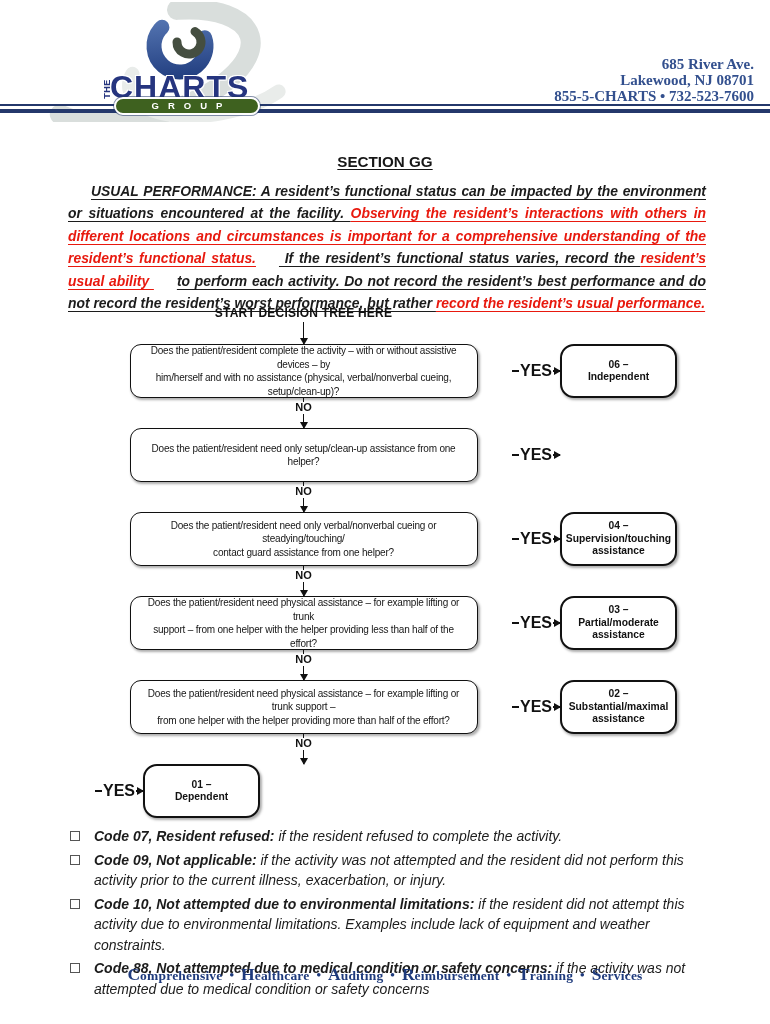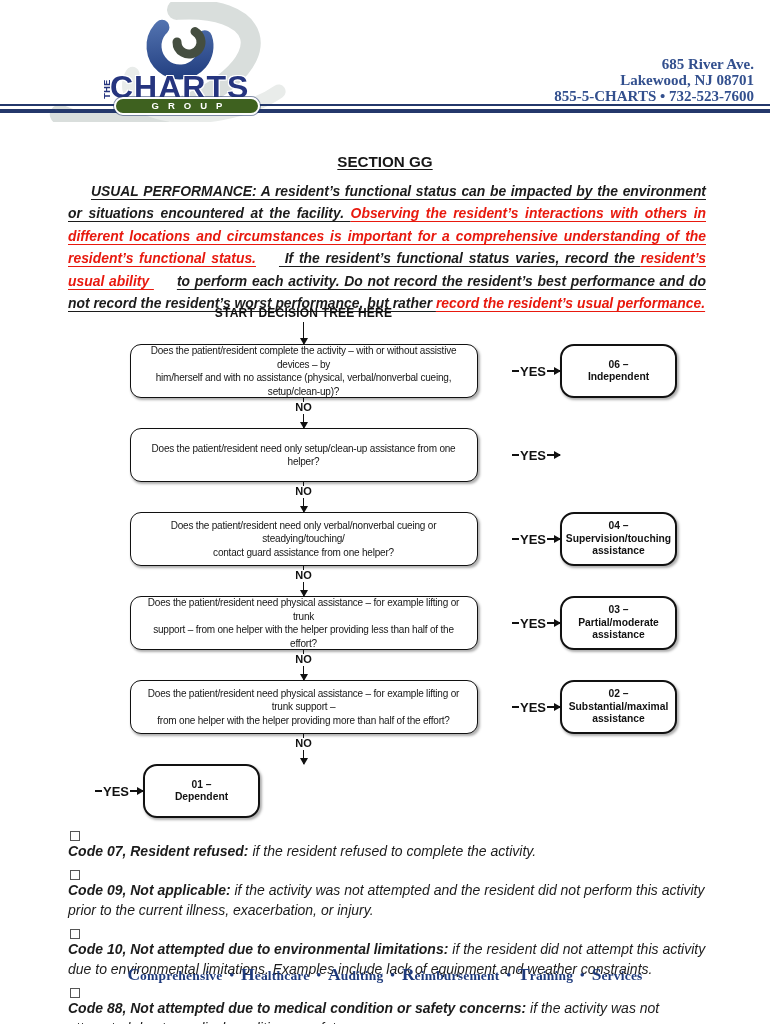--- a/index.html
+++ b/index.html
@@ -51,33 +51,33 @@
           display:flex; align-items:center; justify-content:center; text-align:center;
           padding:3px 10px; font-size:10px; letter-spacing:-0.2px; line-height:13.5px; color:#161616;
           white-space:pre-line; }
   .noconn { height:30px; display:flex; flex-direction:column; align-items:center; }
   .noconn .tick { width:1.7px; height:4px; background:#111; }
   .noconn .nolabel { font-size:11px; font-weight:bold; line-height:11px; color:#111; }
   .noconn .varrow { flex:1; margin-top:1px; }
   .yescol { width:48px; height:54px; display:flex; align-items:center; }
   .yesconn { display:flex; align-items:center; width:100%; }
   .yesconn .hline { height:1.7px; background:#111; flex:0 0 7px; }
-  .yesconn .yeslabel { font-size:13px; font-weight:bold; color:#111; padding:0 1px; }
+  .yesconn .yeslabel { font-size:16px; font-weight:bold; color:#111; padding:0 1px; }
   .yesconn .harrow { height:1.7px; background:#111; flex:1; position:relative; }
   .yesconn .harrow::after { content:''; position:absolute; right:-1px; top:50%; transform:translateY(-50%);
           border:solid transparent; border-width:4.5px 0 4.5px 7px; border-left-color:#111; }
   .rbox { width:117px; height:54px; background:#fff; border:2px solid #111; border-radius:14px;
           box-shadow:1.5px 2px 2.5px rgba(0,0,0,.32);
           display:flex; flex-direction:column; align-items:center; justify-content:center; text-align:center;
           font-size:10.3px; font-weight:bold; line-height:12.5px; color:#111; padding:2px 3px; }
 
   
   .codes { position:absolute; left:68px; top:826px; width:652px; }
   .code-item { display:flex; align-items:flex-start; margin-bottom:3px; font-size:14px; font-style:italic;
-               line-height:20.5px; color:#1c1c1c;flex-direction:column; }
+               line-height:20.5px; color:#1c1c1c; }
   .cbox { flex:0 0 auto; width:10px; height:10px; border:1.3px solid #555; margin:5px 14px 0 2px; background:#fff; }
   .code-text b { font-weight:bold; }
 
   
   .footer { position:absolute; left:0; top:964px; width:770px; text-align:center;
             font-family:"Liberation Serif", serif; font-weight:bold; color:#1e3a7c; }
   .footer .cap { font-size:17.5px; }
   .footer .rest { font-size:13.5px; letter-spacing:.2px; }
   .footer .sep { font-size:13px; margin:0 7px; position:relative; top:-1px; }
 </style>

